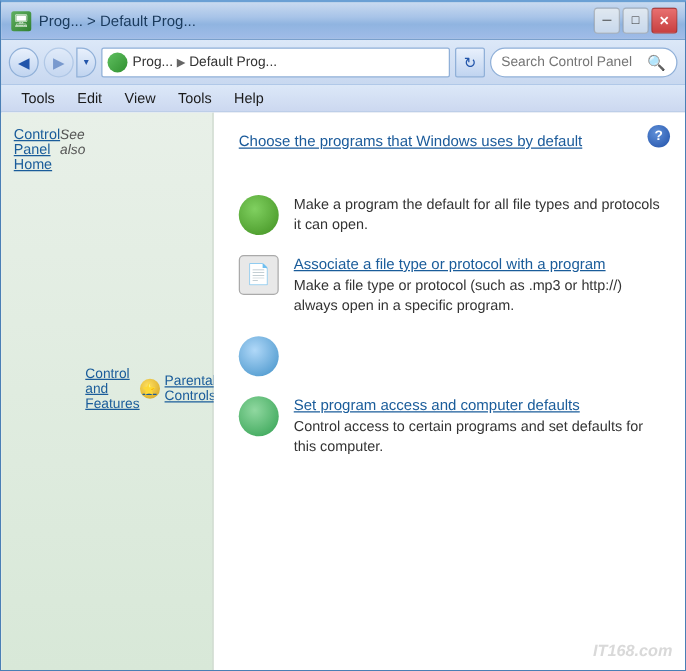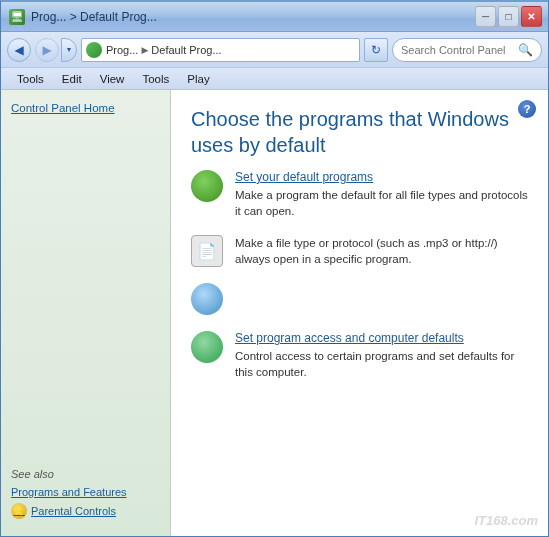--- a/index.html
+++ b/index.html
@@ -211,21 +211,21 @@
       background: #f6f6f6;
       overflow: hidden;
     }
     
     .sidebar {
       width: 170px;
       background: linear-gradient(to bottom, #e8f0e8 0%, #d8e8d8 100%);
       border-right: 1px solid #c0d0c0;
       padding: 12px 10px;
       display: flex;
-      flex-direction: column;
+      flex-direction: row;
     }
     .sidebar-home {
       font-size: 11.5px;
       color: #1a5c9a;
       text-decoration: underline;
       cursor: pointer;
       margin-bottom: 20px;
     }
     .sidebar-spacer {
       flex: 1;
@@ -269,26 +269,27 @@
       border-radius: 9px;
       display: flex;
       align-items: center;
       justify-content: center;
       color: white;
       font-size: 11px;
       font-weight: bold;
       cursor: pointer;
     }
     .main-title {
-      font-size: 20px;
+      font-size: 12px;
       color: #1a5a9a;
       font-weight: normal;
       line-height: 1.3;
-      margin-bottom: 12px;
+      margin-bottom: 34px;
       max-width: 320px;
+      text-decoration: underline;
     }
     .option-item {
       display: flex;
       align-items: flex-start;
       gap: 12px;
       margin-bottom: 16px;
     }
     .option-icon {
       width: 32px;
       height: 32px;
@@ -387,53 +388,53 @@
       <input class="search-input" type="text" placeholder="Search Control Panel" style="">
       <span class="search-icon-btn">🔍</span>
     </div>
   </div>
 
   <div class="menu-bar">
     <div class="menu-item">Tools</div>
     <div class="menu-item">Edit</div>
     <div class="menu-item">View</div>
     <div class="menu-item">Tools</div>
-    <div class="menu-item">Play</div>
+    <div class="menu-item">Help</div>
   </div>
 
   <div class="content-area">
 
     <div class="sidebar">
       <div class="sidebar-home">Control Panel Home</div>
       <div class="sidebar-spacer"></div>
       <div class="sidebar-see-also">See also</div>
       <div class="sidebar-link">
-        <span>Programs and Features</span>
+        <span>Control and Features</span>
       </div>
       <div class="sidebar-link">
         <div class="parental-icon sidebar-link-icon">⭐</div>
         <span>Parental Controls</span>
       </div>
     </div>
 
     <div class="main-panel">
       <div class="help-icon">?</div>
       <div class="main-title">Choose the programs that Windows uses by default</div>
 
       <div class="option-item">
         <div class="option-icon icon-globe-green"></div>
         <div class="option-text">
-          <a class="option-link">Set your default programs</a>
           <span class="option-desc">Make a program the default for all file types and protocols it can open.</span>
         </div>
       </div>
 
       <div class="option-item">
         <div class="option-icon icon-file-assoc">📄</div>
         <div class="option-text">
+          <a class="option-link">Associate a file type or protocol with a program</a>
           <span class="option-desc">Make a file type or protocol (such as .mp3 or http://) always open in a specific program.</span>
         </div>
       </div>
 
       <div class="option-item">
         <div class="option-icon icon-autoplay"></div>
         <div class="option-text">
         </div>
       </div>
 

